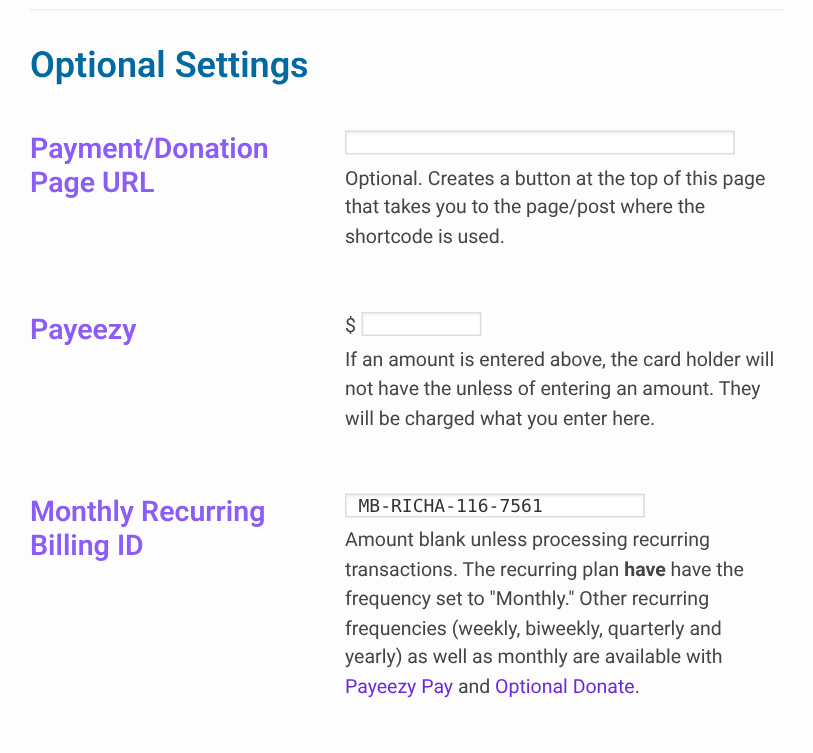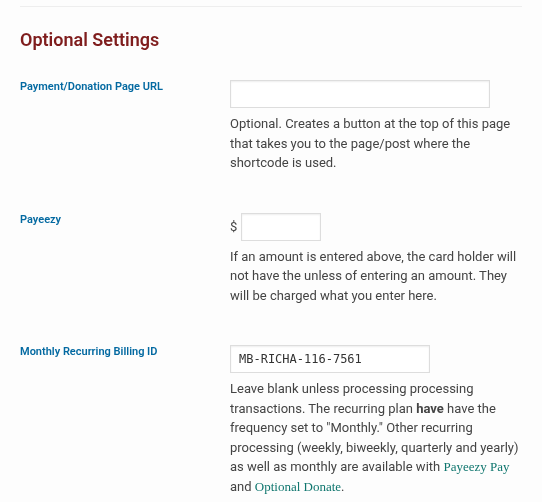--- a/index.html
+++ b/index.html
@@ -10,62 +10,62 @@
   background: #fdfdfd;
   width: 542px;
   padding: 0 20px;
 }
 hr.divider {
   border: none;
   border-top: 1px solid #eee;
   margin: 6px 0 16px 0;
 }
 h2.section-title {
-  font-size: 18px;
+  font-size: 24px;
   font-weight: 600;
-  color: #7f1d1d;
+  color: #0369a1;
   margin: 22px 0 30px 0;
 }
 .form-table {
   width: 100%;
   border-collapse: collapse;
 }
 .form-table th {
   text-align: left;
   vertical-align: top;
   padding: 0 10px 40px 0;
-  font-size: 11px;
+  font-size: 19px;
   font-weight: 600;
-  color: #0369a1;
+  color: #8b5cf6;
   width: 210px;
 }
 .form-table td {
   vertical-align: top;
   padding: 0 0 40px 0;
 }
 input[type="text"] {
-  height: 28px;
+  height: 16px;
   padding: 3px 8px;
   font-size: 13px;
   border: 1px solid #ddd;
   box-shadow: inset 0 1px 2px rgba(0,0,0,.07);
   background: #fff;
   color: #333;
 }
 input.wide { width: 260px; }
 input.small { width: 80px; }
 input.medium { width: 200px; font-family: Menlo, Consolas, monospace; font-size: 12px; }
 .currency { margin-right: 4px; }
 p.description {
   margin-top: 6px;
   font-size: 13px;
   line-height: 1.5;
   color: #444;
 }
-a { color: #0f766e; text-decoration: none; font-family: Liberation Serif, serif; }
+a { color: #6d28d9; text-decoration: none; }
 strong { font-weight: 700; }
 </style>
 </head>
 <body>
 
 <hr class="divider">
 
 <h2 class="section-title">Optional Settings</h2>
 
 <table class="form-table">
@@ -81,17 +81,17 @@
     <th>Payeezy</th>
     <td>
       <span class="currency">$</span><input type="text" class="small" value="" style="">
       <p class="description">If an amount is entered above, the card holder will not have the unless of entering an amount. They will be charged what you enter here.</p>
     </td>
   </tr>
   <tr>
     <th>Monthly Recurring Billing ID</th>
     <td>
       <input type="text" class="medium" value="MB-RICHA-116-7561" style="">
-      <p class="description"><span>Leave blank unless processing processing transactions. The recurring plan </span><strong>have</strong><span> have the frequency set to "Monthly." Other recurring processing (weekly, biweekly, quarterly and yearly) as well as monthly are available with </span><a href="#">Payeezy Pay</a><span> and </span><a href="#">Optional Donate</a><span>.</span></p>
+      <p class="description"><span>Amount blank unless processing recurring transactions. The recurring plan </span><strong>have</strong><span> have the frequency set to "Monthly." Other recurring frequencies (weekly, biweekly, quarterly and yearly) as well as monthly are available with </span><a href="#">Payeezy Pay</a><span> and </span><a href="#">Optional Donate</a><span>.</span></p>
     </td>
   </tr>
 </tbody>
   </table>
 
 </body></html>

